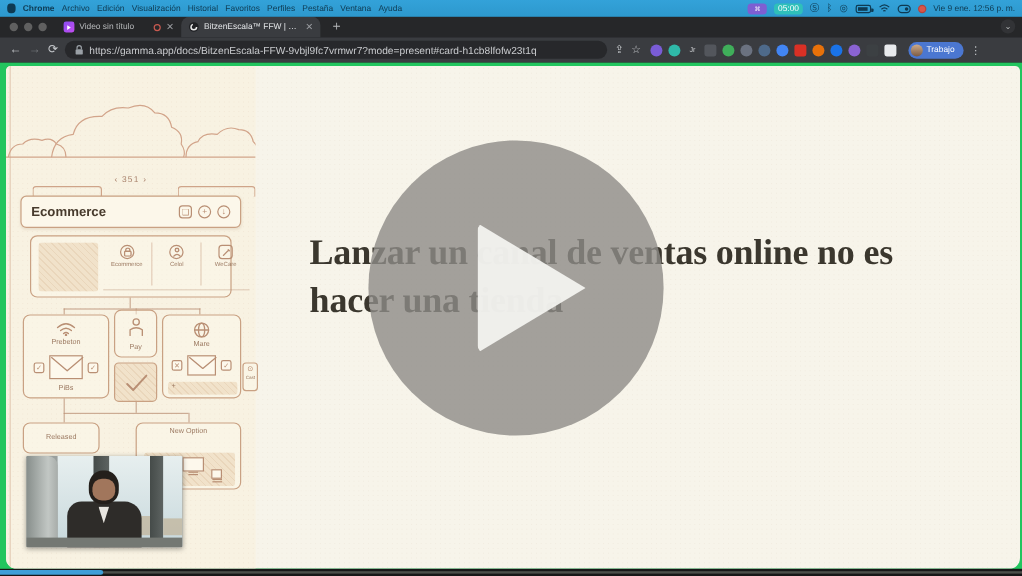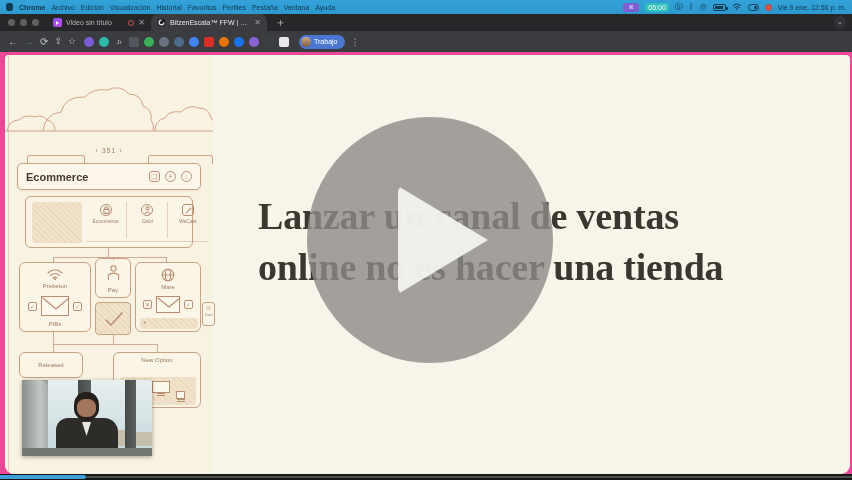--- a/index.html
+++ b/index.html
@@ -49,21 +49,21 @@
   .url { font-size:8.5px; color:#c9cbce; white-space:nowrap; overflow:hidden; }
   .tbi { color:#c3c6c9; font-size:9px; line-height:1; }
   .exts { display:flex; align-items:center; gap:5px; margin-left:2px; }
   .ext { width:10px; height:10px; border-radius:50%; font-size:6px; color:#c9cbce; display:flex; align-items:center; justify-content:center; }
   .profile { margin-left:4px; height:14px; border-radius:7px; background:#4b77d1; color:#fff; font-size:7px;
              display:flex; align-items:center; gap:3px; padding:0 7px 0 2px; }
   .avatar { width:10px; height:10px; border-radius:50%; background:linear-gradient(#cdab8a,#7c5b44); }
   .kebab { color:#c3c6c9; font-size:9px; letter-spacing:0; }
 
   
-  .stage { position:absolute; left:0; top:52px; width:852px; height:428px; background:#ec4899; }
+  .stage { position:absolute; left:0; top:52px; width:852px; height:428px; background:#22c55e; }
   .frame { position:absolute; left:5px; top:3px; width:845px; height:419px; background:#f7f4ea;
            border-radius:4px 4px 9px 9px; overflow:hidden;
            background-image:radial-gradient(rgba(160,120,80,0.07) 0.6px, transparent 0.7px); background-size:4px 4px; }
 
   
   .wpanel { position:absolute; left:0; top:0; width:208px; height:419px; background:#f8f2e2;
             background-image:radial-gradient(rgba(190,140,100,0.10) 0.6px, transparent 0.7px); background-size:4px 4px;
             color:#b98f74; }
   .wline-v { position:absolute; left:3px; top:0; width:1px; height:100%; background:rgba(200,150,120,0.4); }
   .wf-zoom { position:absolute; left:0; top:92px; width:100%; text-align:center; font-size:7px; color:#a9826c; letter-spacing:1px; }
@@ -94,21 +94,21 @@
           display:flex; flex-direction:column; align-items:center; padding-top:2px; gap:1px; background:rgba(252,247,234,0.5); }
   .cast .g { font-size:6px; color:#b98f74; line-height:1; }
   .cast .l { font-size:4.5px; color:#9c7a62; transform:scale(0.85); }
   .newopt-label { position:absolute; left:0; top:4px; width:100%; text-align:center; font-size:6px; line-height:1.25; color:#9c7a62; }
   .newopt-label span { display:inline-block; width:34px; }
   .monitor { position:absolute; border:1px solid #b98f74; background:#fdf8ec; }
   .monitor::after { content:""; position:absolute; left:50%; bottom:-4px; width:8px; height:1px; background:#b98f74; transform:translateX(-50%); box-shadow:0 -2px 0 -0px #b98f74; }
 
   
   .slide-title { position:absolute; left:253px; top:136px; width:520px; font-family:"Liberation Serif", serif;
-                 font-weight:bold; font-size:38px; line-height:1.33; color:#3b372e; letter-spacing:-0.2px; }
+                 font-weight:bold; font-size:30px; line-height:1.33; color:#3b372e; letter-spacing:-0.2px; }
   .slide-quote { position:absolute; left:253px; top:243px; width:505px; border-left:2px solid #ccc7b8; padding-left:20px;
                  font-family:"Liberation Serif", serif; font-size:13px; line-height:1.5; color:#6e695b; }
 
   
   .play-circle { position:absolute; left:302px; top:62px; width:246px; height:246px; border-radius:50%;
                  background:rgba(141,139,135,0.80); display:flex; align-items:center; justify-content:center; z-index:5; }
   .play-tri { width:0; height:0; border-top:54px solid transparent; border-bottom:54px solid transparent;
               border-left:90px solid rgba(245,245,242,0.92); margin-left:26px; border-radius:6px; }
 
   
@@ -183,20 +183,27 @@
     <span class="tab-x">✕</span>
   </div>
   <span class="newtab">＋</span>
   <div class="tab-search">⌄</div>
 </div>
 
 <div class="toolbar">
   <span class="nav">←</span>
   <span class="nav dim">→</span>
   <span class="nav">⟳</span>
+  <div class="omnibox">
+    <svg width="8" height="9" viewBox="0 0 8 9">
+      <rect x="1" y="4" width="6" height="4.5" rx="1" fill="#9aa0a6"></rect>
+      <path d="M2.2,4 V2.8 a1.8,1.8 0 0 1 3.6,0 V4" stroke="#9aa0a6" fill="none" stroke-width="1"></path>
+    </svg>
+    <span class="url">https://gamma.app/docs/BitzenEscala-FFW-9vbjl9fc7vrmwr7?mode=present#card-h1cb8lfofw23t1q</span>
+  </div>
   <span class="tbi">⇪</span>
   <span class="tbi">☆</span>
   <div class="exts">
     <span class="ext" style="background: rgb(122, 92, 214);"></span>
     <span class="ext" style="background: rgb(47, 185, 169);"></span>
     <span class="ext" style="background: transparent;">Jr</span>
     <span class="ext" style="border-radius: 2px; background: rgb(83, 86, 92);"></span>
     <span class="ext" style="background: rgb(63, 174, 90);"></span>
     <span class="ext" style="background: rgb(107, 114, 128);"></span>
     <span class="ext" style="background: rgb(78, 106, 138);"></span>

